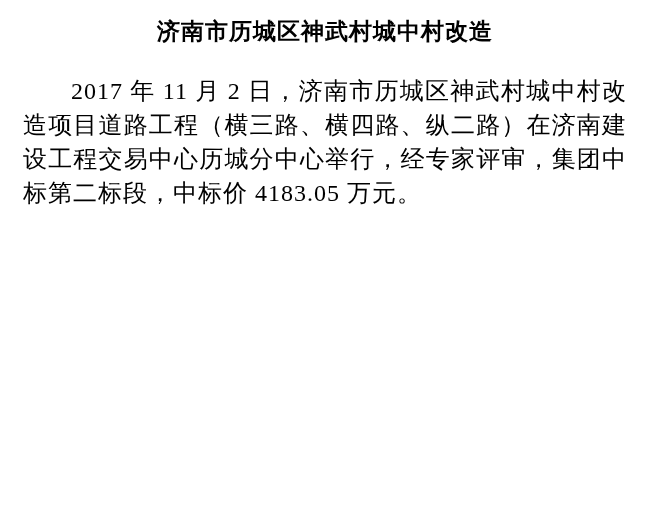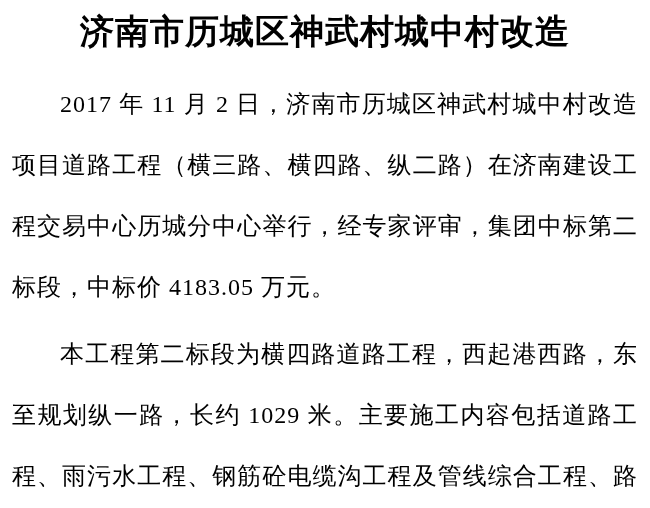--- a/index.html
+++ b/index.html
@@ -17,48 +17,47 @@
   .page {
     width: 650px;
     height: 508px;
     box-sizing: border-box;
     padding: 10px 7px 0 7px;
     background: #ffffff;
   }
   .doc-title {
     text-align: center;
     font-weight: bold;
-    font-size: 34px;
+    font-size: 23px;
     line-height: 44px;
     margin: 0 0 20px 0;
     letter-spacing: 1px;
   }
   .doc-title .title-line {
     display: block;
   }
   .body-text {
     font-size: 24px;
   }
   .para {
-    margin: 5px;
+    margin: 16px;
     padding: 0;
     text-indent: 2em;
     text-align: justify;
-    line-height: 61px;
+    line-height: 34px;
     letter-spacing: 1px;
   }
   .para + .para {
     margin-top: 6px;
   }
 </style>
 </head>
 <body>
 
 <div class="page">
   <h1 class="doc-title">
     <span class="title-line">济南市历城区神武村城中村改造</span>
   </h1>
 
   <div class="body-text">
     <p class="para">2017 年 11 月 2 日，济南市历城区神武村城中村改造项目道路工程（横三路、横四路、纵二路）在济南建设工程交易中心历城分中心举行，经专家评审，集团中标第二标段，中标价 4183.05 万元。</p>
-    <p class="para">本工程第二标段为横四路道路工程，西起港西路，东至规划纵一路，长约 1029 米。主要施工内容包括道路工程、雨污水工程、钢筋砼电缆沟工程及管线综合工程、路灯照明工程等，计划工期 120 日历天。</p>
   </div>
 </div>
 
 </body></html>

